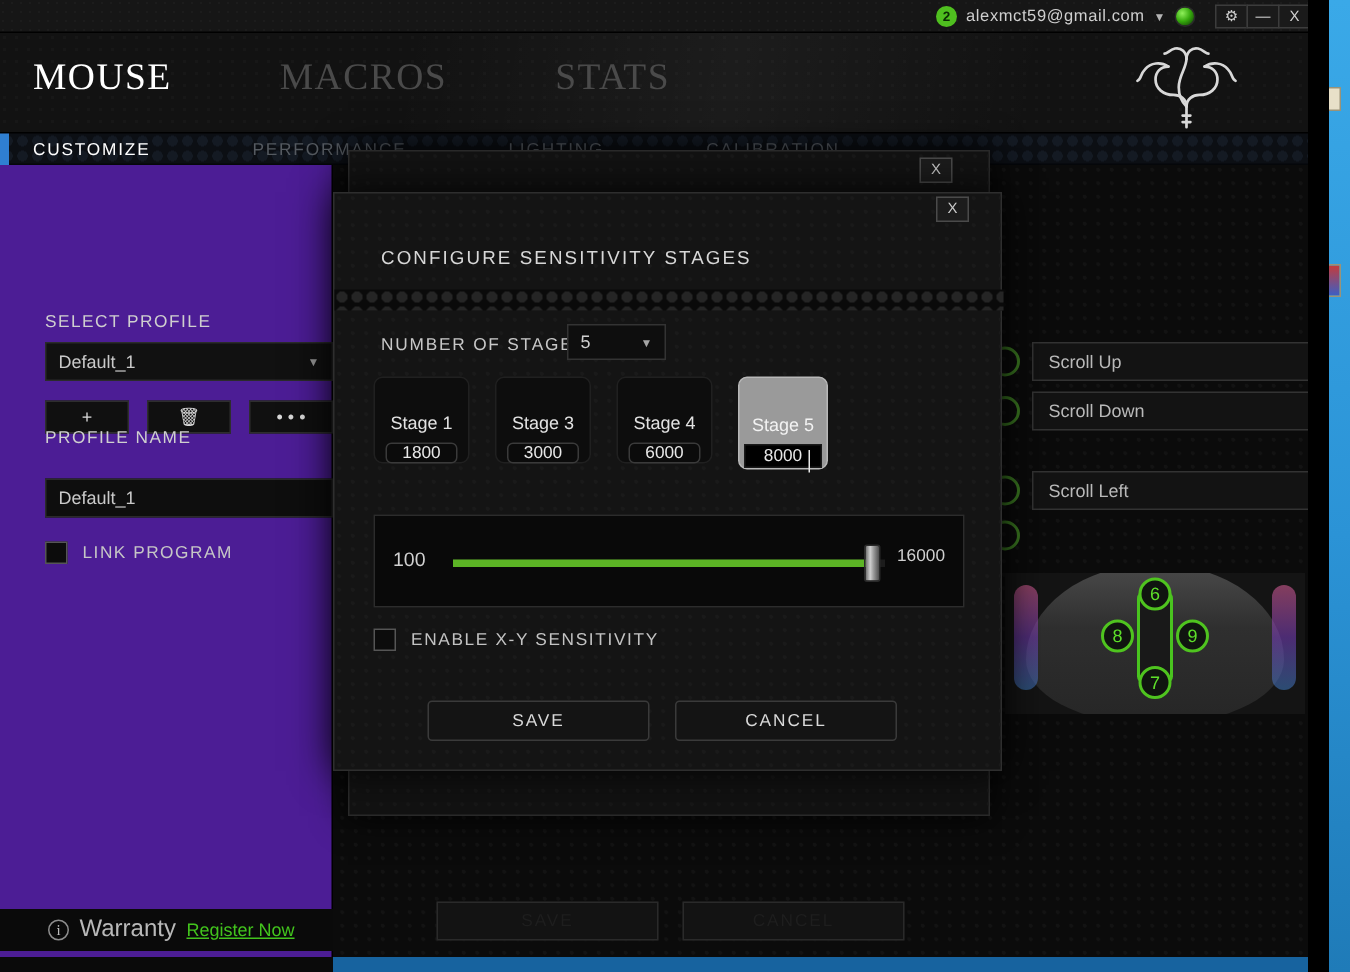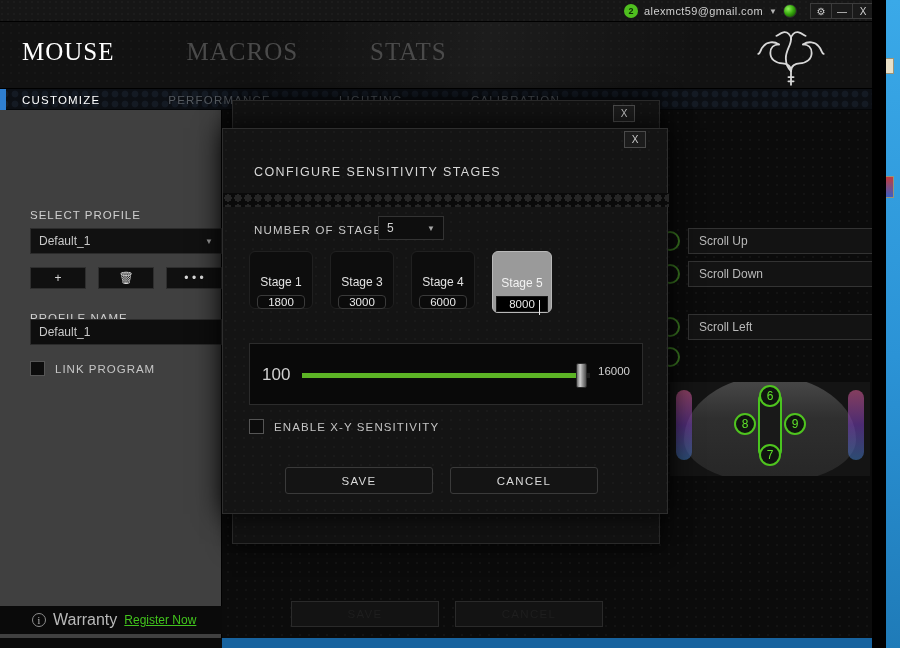--- a/index.html
+++ b/index.html
@@ -130,21 +130,21 @@
   }
   .body-hex {
     position:absolute; inset:0;
     background-image: radial-gradient(circle at 3px 3px, #131313 1.3px, transparent 1.3px);
     background-size: 9px 9px;
   }
 
   
   .leftpanel {
     position: absolute; left: 0; top: 110px; width: 222px; height: 538px;
-    background: #404040;
+    background: #4c1d95;
     border-right: 1px solid #000;
   }
   .lp-label {
     position: absolute; color: #cfcfcf; font-size: 11.5px; letter-spacing: 1px;
   }
   .lp-select {
     position: absolute; left: 30px; width: 192px; height: 26px;
     background: #111; border: 1px solid #2b2b2b;
     display: flex; align-items: center; padding: 0 8px;
     color: #c9c9c9; font-size: 12px;
@@ -330,21 +330,21 @@
   .caret-bar {
     position: absolute; right: 7px; top: 3px; width: 1px; height: 15px;
     background: #e8e8e8;
   }
 
   .slider-panel {
     position: absolute; left: 26px; top: 214px; width: 394px; height: 62px;
     background: #090909; border: 1px solid #2c2c2c;
   }
   .slider-min {
-    position: absolute; left: 12px; top: 21px; color: #d0d0d0; font-size: 17px;
+    position: absolute; left: 12px; top: 21px; color: #d0d0d0; font-size: 13px;
   }
   .slider-max {
     position: absolute; right: 12px; top: 21px; color: #d0d0d0; font-size: 11.5px;
   }
   .slider-track {
     position: absolute; left: 52px; top: 29px; width: 288px; height: 5px;
     background: #1c1c1c;
   }
   .slider-fill {
     position: absolute; left: 0; top: 0; height: 5px;
@@ -477,21 +477,21 @@
   <div class="leftpanel">
     <div class="lp-label" style="left:30px; top:99px;">SELECT PROFILE</div>
     <div class="lp-select" style="top:118px;">
       <span>Default_1</span>
       <span class="caret">▼</span>
     </div>
     <div class="lp-btn" style="left:30px; top:157px; width:56px;">+</div>
     <div class="lp-btn" style="left:98px; top:157px; width:56px;">🗑</div>
     <div class="lp-btn" style="left:166px; top:157px; width:56px;">• • •</div>
 
-    <div class="lp-label" style="left:30px; top:202px;">PROFILE NAME</div>
+    <div class="lp-label" style="left:30px; top:176px;">PROFILE NAME</div>
     <div class="lp-input" style="top:209px;">Default_1</div>
 
     <div class="lp-check-row" style="top:251px;">
       <div class="checkbox"></div>
       <span class="lp-check-label">LINK PROGRAM</span>
     </div>
 
     <div class="warranty-bar">
       <div class="info-circle">i</div>
       <span class="warranty-text">Warranty</span>

